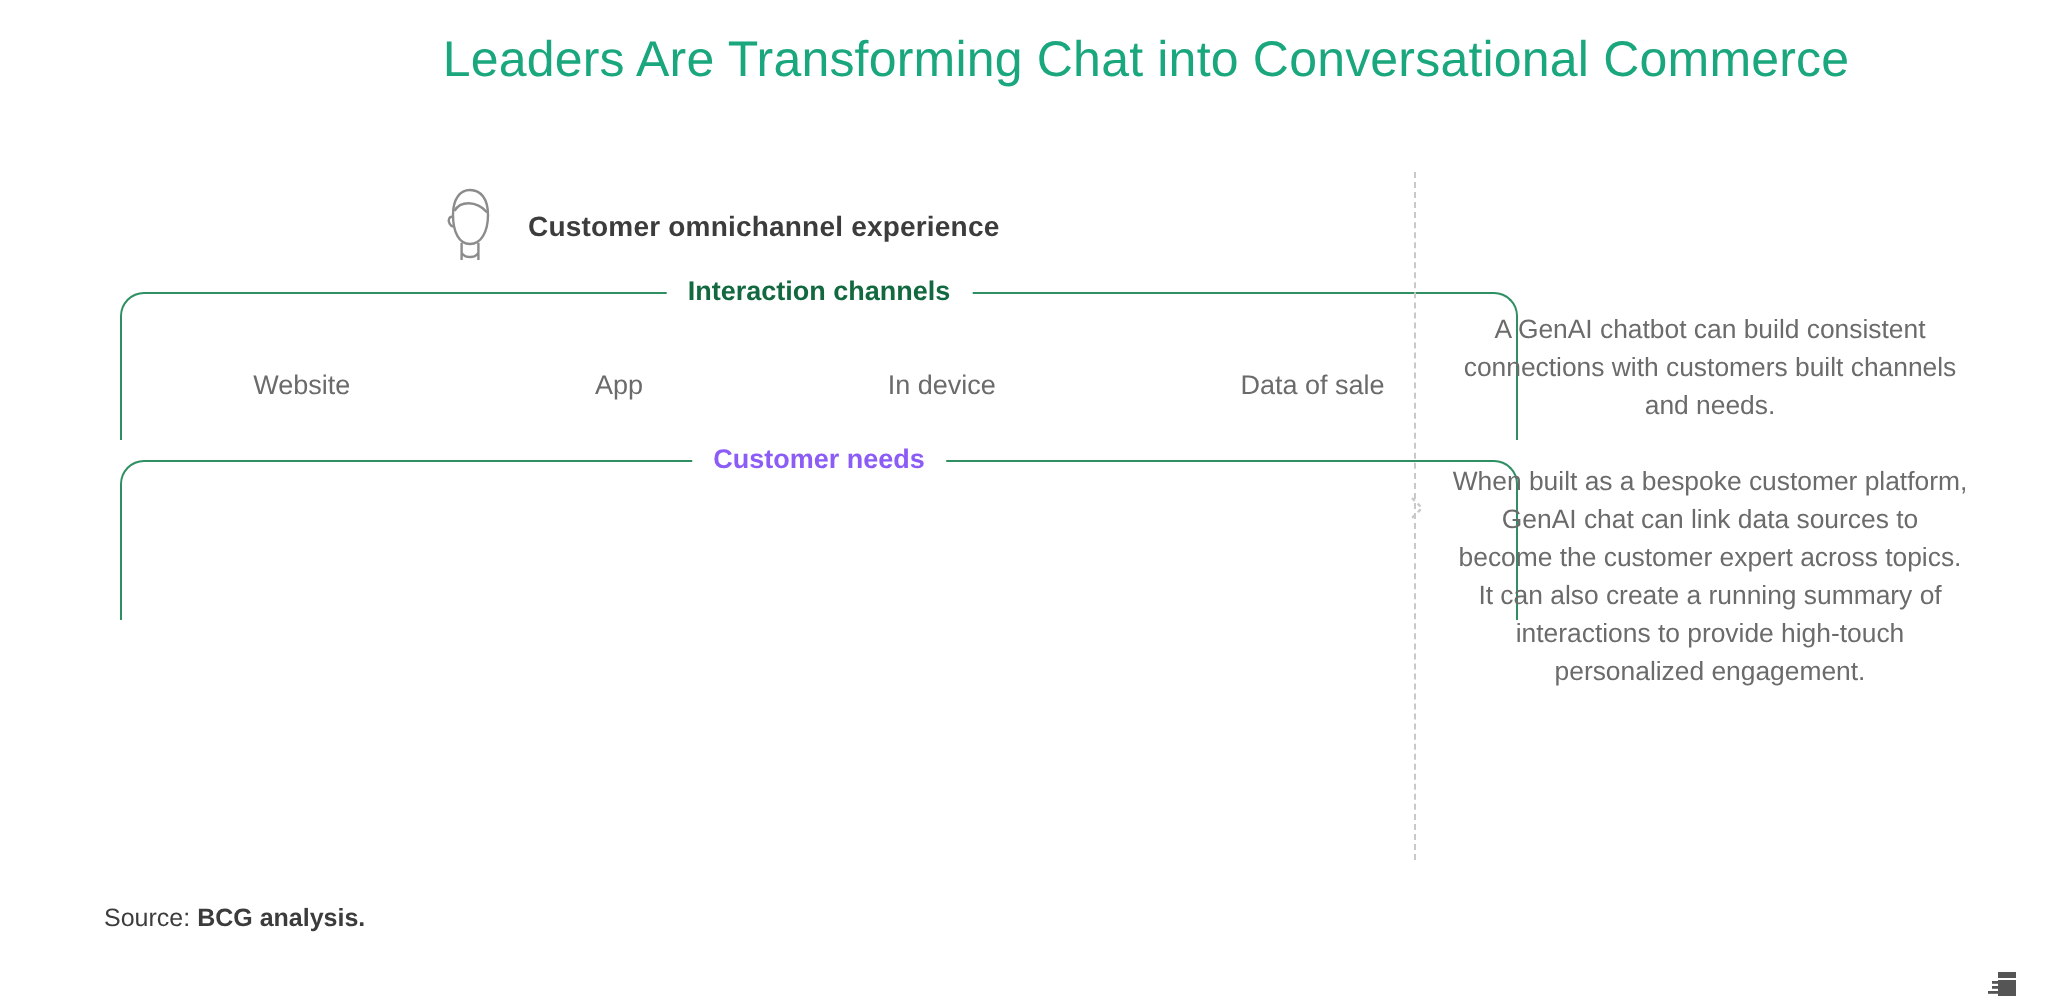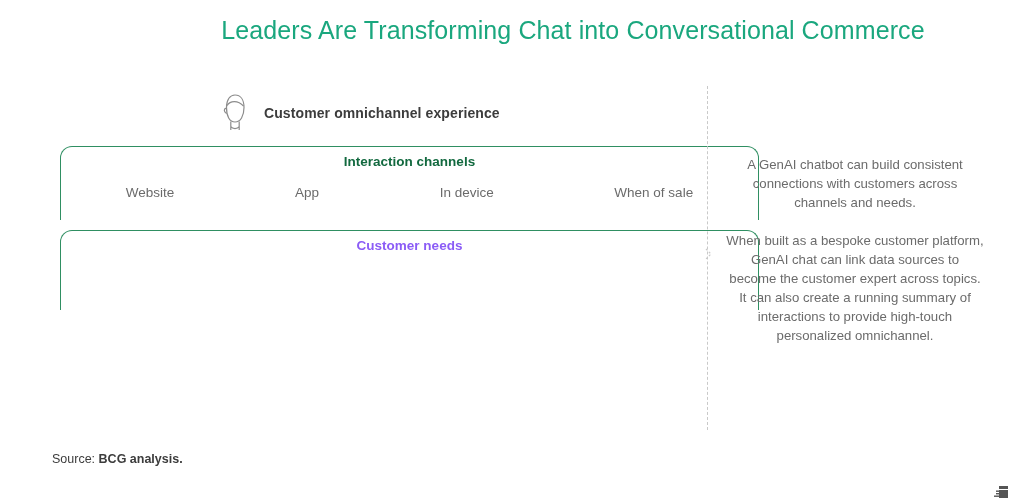--- a/index.html
+++ b/index.html
@@ -78,21 +78,20 @@
     position: absolute;
     top: -9px;
     left: 50%;
     transform: translateX(-50%);
     background: #ffffff;
     padding: 0 11px;
     font-size: 13.5px;
     font-weight: 700;
     white-space: nowrap;
     line-height: 16px;
-    margin-top: 16px;
   }
   .group-items {
     position: absolute;
     left: 0;
     right: 0;
     top: 38px;
     display: flex;
     justify-content: space-around;
     padding: 0 22px;
     box-sizing: border-box;
@@ -200,42 +199,42 @@
     <span class="omni-label">Customer omnichannel experience</span>
   </div>
 
   <div class="group group-channels">
     <div class="group-frame">
       <div class="group-label" style="color:#12693f">Interaction channels</div>
       <div class="group-items">
         <span>Website</span>
         <span>App</span>
         <span>In device</span>
-        <span>When of sale</span>
+        <span>Data of sale</span>
       </div>
     </div>
   </div>
 
 
   <div class="group group-needs">
     <div class="group-frame">
       <div class="group-label" style="color:#8b5cf6">Customer needs</div>
     </div>
   </div>
 
 </div>
 
 <div class="divider"></div>
 <svg class="divider-arrow" viewBox="0 0 12 12">
   <path d="M3 1 L8 6 L3 11" fill="none" stroke="#c9c9c9" stroke-width="1.2" stroke-dasharray="2 2"></path>
 </svg>
 
 <div class="commentary">
-  <p>A GenAI chatbot can build consistent connections with customers across channels and needs.</p>
-  <p>When built as a bespoke customer platform, GenAI chat can link data sources to become the customer expert across topics. It can also create a running summary of interactions to provide high-touch personalized omnichannel.</p>
+  <p>A GenAI chatbot can build consistent connections with customers built channels and needs.</p>
+  <p>When built as a bespoke customer platform, GenAI chat can link data sources to become the customer expert across topics. It can also create a running summary of interactions to provide high-touch personalized engagement.</p>
 </div>
 
 <div class="source">
   <b>Source:</b>
   <span>BCG analysis.</span>
 </div>
 
 <svg class="corner-mark" viewBox="0 0 14 12">
   <rect x="5" y="0" width="9" height="3" fill="#555555"></rect>
   <rect x="5" y="4" width="9" height="8" fill="#555555"></rect>

